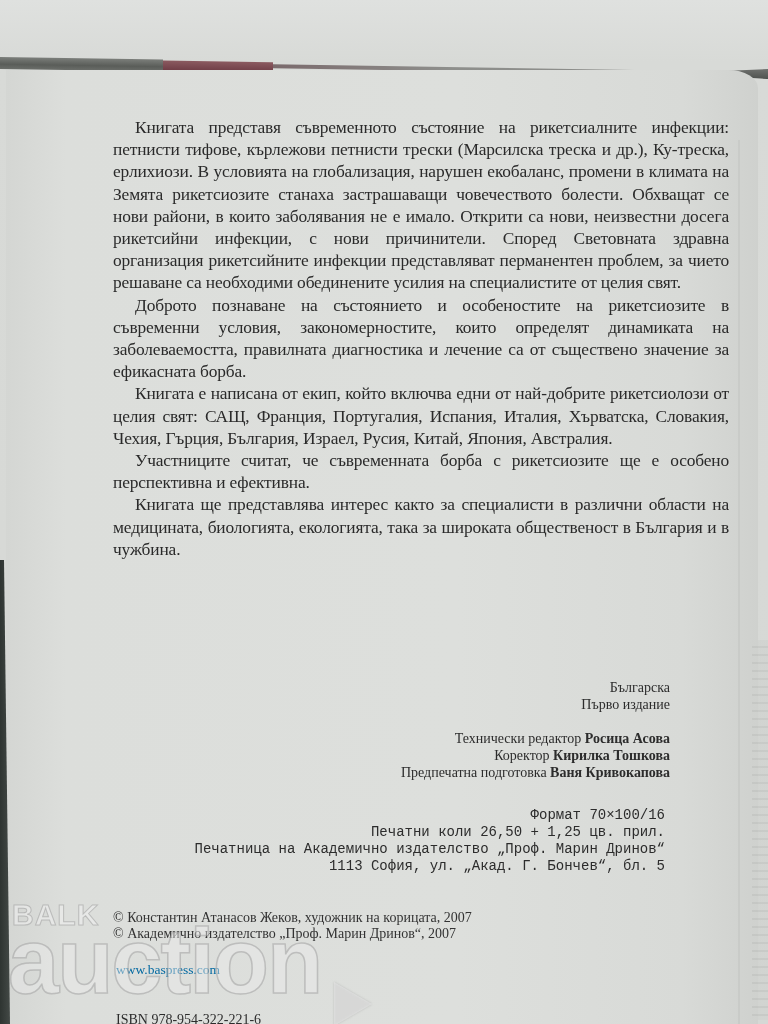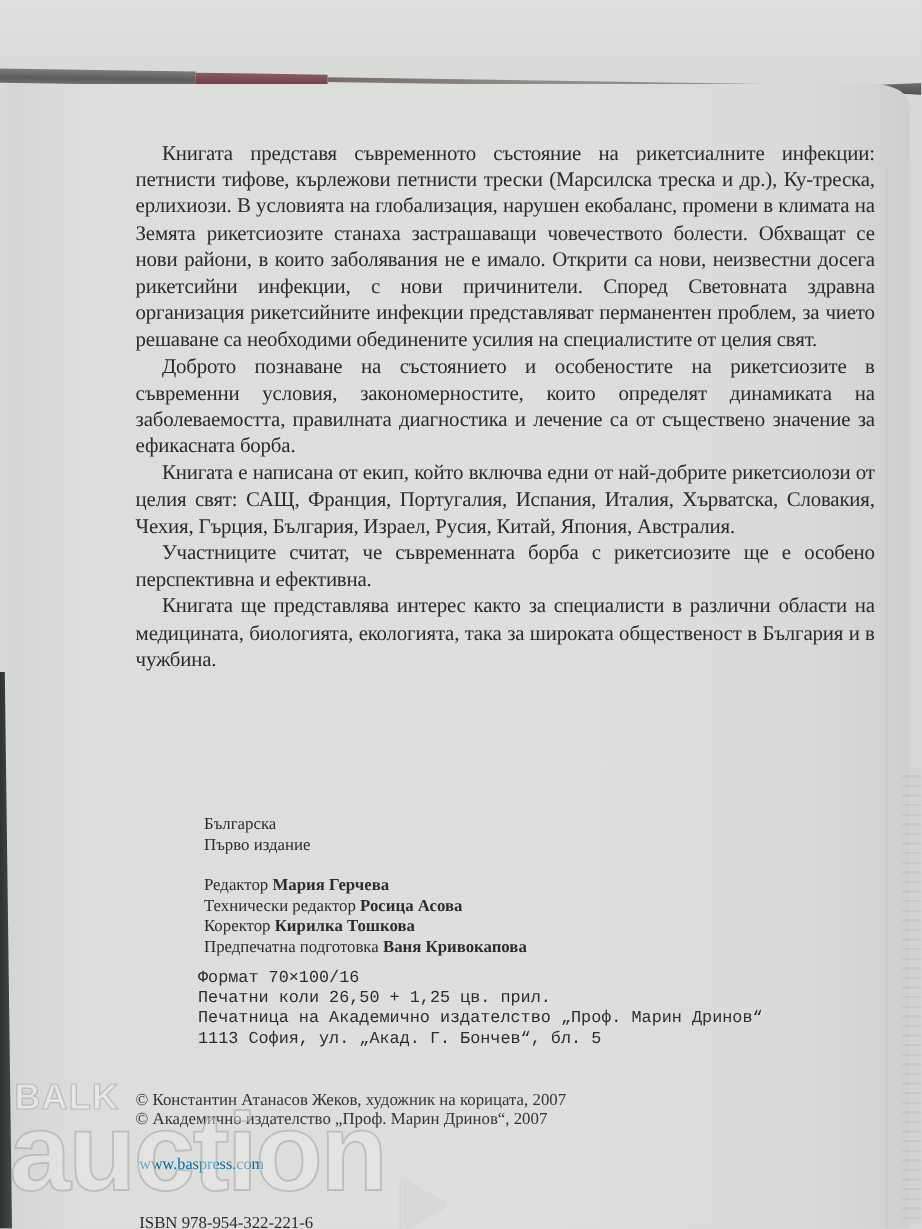--- a/index.html
+++ b/index.html
@@ -54,21 +54,21 @@
       background: repeating-linear-gradient(180deg, #cfd1ce 0 6px, #bfc1be 6px 8px);
       opacity: 0.6;
     }
     .content {
       position: absolute; left: 113px; top: 116px; width: 616px;
       color: #2a2a2a; font-size: 17.4px; line-height: 22.2px;
       text-align: justify; letter-spacing: -0.15px;
     }
     .para { margin: 0; text-indent: 22px; }
     .center-block {
-      position: absolute; left: 170px; width: 500px; text-align: left;
+      position: absolute; left: 170px; width: 500px; text-align: right;
       color: #2c2c2c; font-size: 14px; line-height: 17px;
     }
     .center-block .line { display: block; white-space: nowrap; }
     .center-block b { font-weight: bold; }
     .copyright {
       position: absolute; left: 113px; top: 910px; width: 400px;
       color: #333; font-size: 14px; line-height: 16px;
     }
     .copyright .line { display: block; white-space: nowrap; }
     .website {
@@ -120,21 +120,20 @@
   <p class="para">Участниците считат, че съвременната борба с рикетсиозите ще е особено перспективна и ефективна.</p>
   <p class="para">Книгата ще представлява интерес както за специалисти в различни области на медицината, биологията, екологията, така за широката общественост в България и в чужбина.</p>
 </div>
 
 <div class="center-block" style="top:679px;">
   <span class="line">Българска</span>
   <span class="line">Първо издание</span>
 </div>
 
 <div class="center-block" style="top:730px;">
-  <span class="line"><span>Редактор</span> <b>Мария Герчева</b></span>
   <span class="line"><span>Технически редактор</span> <b>Росица Асова</b></span>
   <span class="line"><span>Коректор</span> <b>Кирилка Тошкова</b></span>
   <span class="line"><span>Предпечатна подготовка</span> <b>Ваня Кривокапова</b></span>
 </div>
 
 <div class="center-block" style="top:807px; left:165px;font-family:Liberation Mono, monospace;">
   <span class="line">Формат 70×100/16</span>
   <span class="line">Печатни коли 26,50 + 1,25 цв. прил.</span>
   <span class="line">Печатница на Академично издателство „Проф. Марин Дринов“</span>
   <span class="line">1113 София, ул. „Акад. Г. Бончев“, бл. 5</span>

